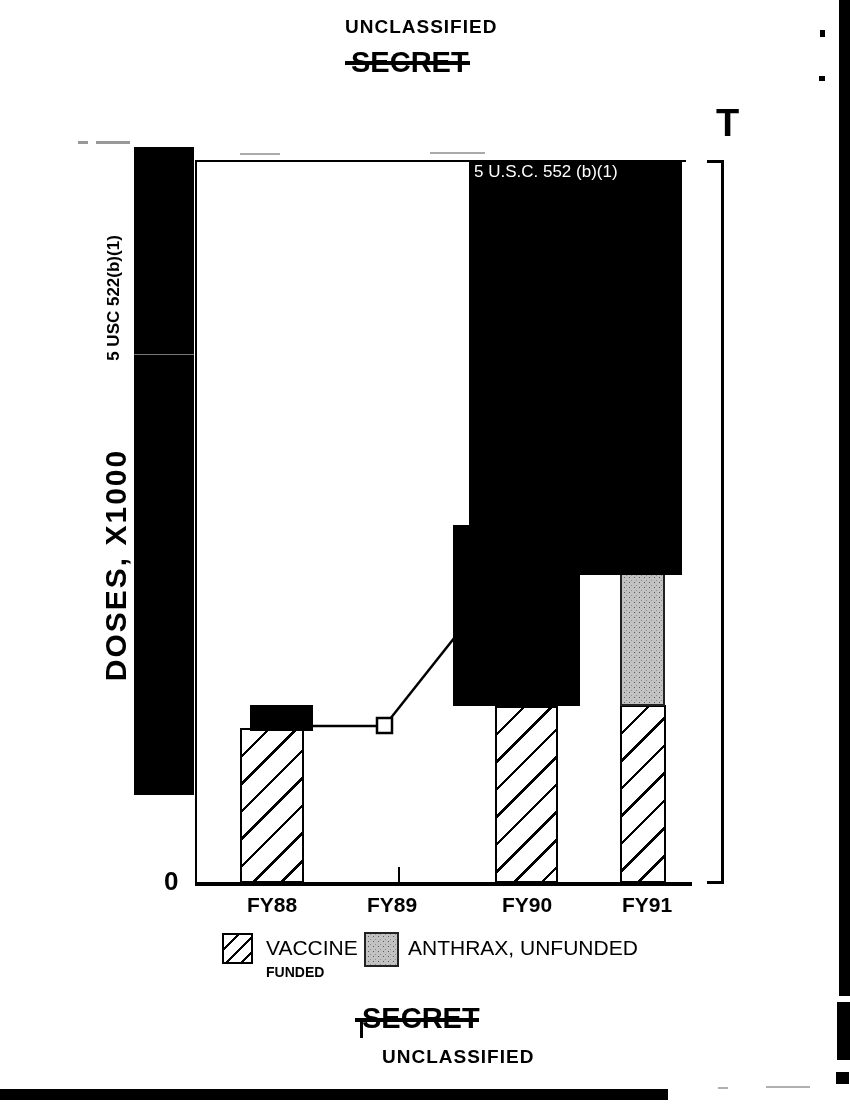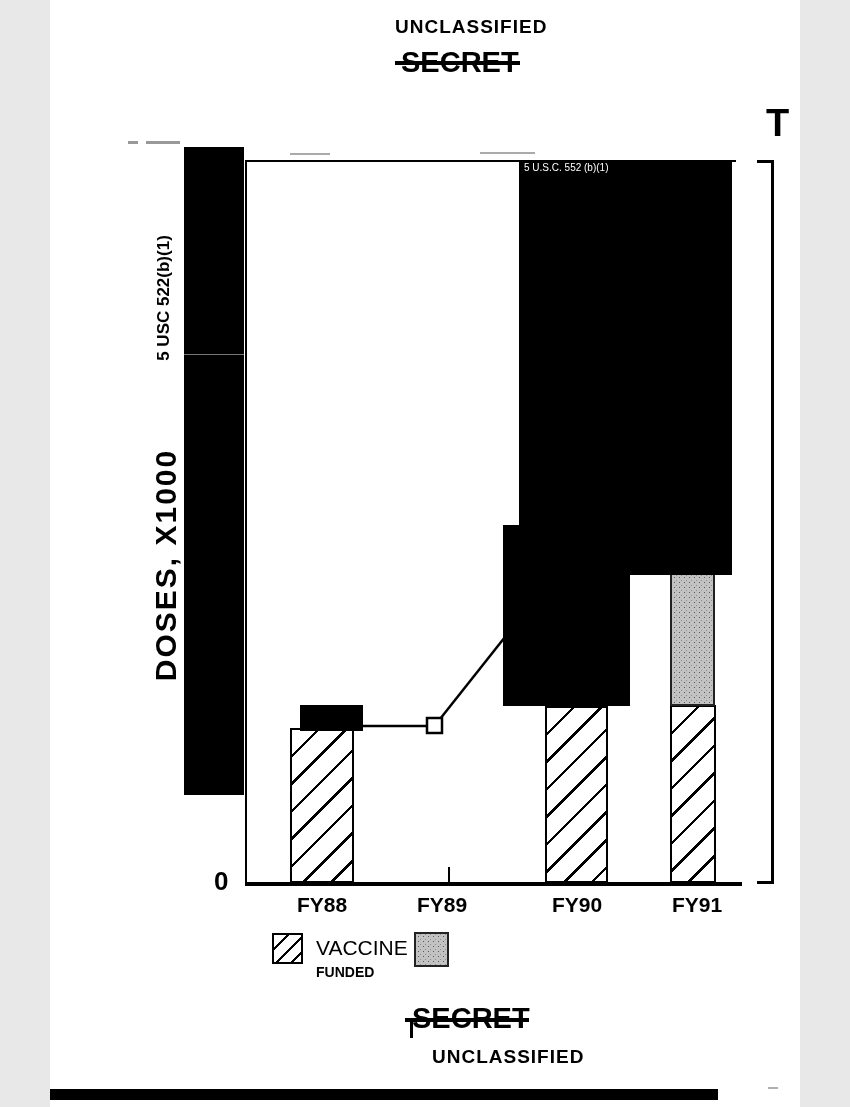--- a/index.html
+++ b/index.html
@@ -1,17 +1,17 @@
 <!DOCTYPE html>
 <html><head>
 <meta charset="utf-8">
 <style>
   html,body{margin:0;padding:0;background:#e8e8e8;}
   .page{
-    position:relative;width:750px;height:1107px;margin:0 auto;
+    position:relative;width:850px;height:1107px;margin:0 auto;
     background:#ffffff;overflow:hidden;
     font-family:"Liberation Sans","DejaVu Sans",sans-serif;color:#000;
   }
   .abs{position:absolute;}
   .blk{background:#000;}
   .grayline{background:#999;}
   .hatch{
     background-color:#fff;
     background-image:repeating-linear-gradient(135deg,rgba(0,0,0,0) 0 17px,#000 17px 19.5px);
     border:2.5px solid #000;box-sizing:border-box;
@@ -69,21 +69,21 @@
   <div class="abs hatch" style="left:240px;top:728px;width:64px;height:155px;"></div>
   <div class="abs blk" style="left:250px;top:705px;width:63px;height:26px;"></div>
 
   <div class="abs hatch" style="left:495px;top:706px;width:63px;height:177px;"></div>
   <div class="abs blk" style="left:453px;top:525px;width:127px;height:181px;"></div>
 
   <div class="abs hatch" style="left:620px;top:705px;width:46px;height:178px;"></div>
   <div class="abs stipple" style="left:620px;top:573px;width:45px;height:133px;"></div>
 
   <div class="abs blk" style="left:469px;top:160px;width:213px;height:415px;">
-    <div style="color:#fff;font-size:10px;padding:2px 0 0 5px;">5 U.S.C. 552 (b)(1)</div>
+    <div style="color:#fff;font-size:17px;padding:2px 0 0 5px;">5 U.S.C. 552 (b)(1)</div>
   </div>
 
   <svg class="overlay" width="850" height="1107">
     <line x1="313" y1="726" x2="379" y2="726" stroke="#000" stroke-width="2.5"></line>
     <line x1="390" y1="719" x2="455" y2="637" stroke="#000" stroke-width="2.5"></line>
     <rect x="377" y="718" width="15" height="15" fill="#fff" stroke="#000" stroke-width="2.5"></rect>
   </svg>
 
   <div class="abs center" style="left:232px;top:893px;width:80px;font-size:21px;font-weight:600;">FY88</div>
   <div class="abs center" style="left:352px;top:893px;width:80px;font-size:21px;font-weight:600;">FY89</div>
@@ -91,20 +91,21 @@
   <div class="abs center" style="left:607px;top:893px;width:80px;font-size:21px;font-weight:700;">FY91</div>
 
   <div class="abs blk" style="left:721px;top:160px;width:3px;height:724px;"></div>
   <div class="abs blk" style="left:707px;top:160px;width:17px;height:3px;"></div>
   <div class="abs blk" style="left:707px;top:881px;width:17px;height:3px;"></div>
 
   <div class="abs hatch-small" style="left:222px;top:933px;width:31px;height:31px;"></div>
   <div class="abs" style="left:266px;top:936px;font-size:21px;">VACCINE</div>
   <div class="abs b" style="left:266px;top:964px;font-size:14px;">FUNDED</div>
   <div class="abs stipple" style="left:364px;top:932px;width:35px;height:35px;"></div>
+  <div class="abs" style="left:408px;top:936px;font-size:21px;">ANTHRAX, UNFUNDED</div>
 
   <div class="abs" style="left:362px;top:1002px;">
     <span class="b" style="font-size:29px;">SECRET</span>
     <div class="strike" style="left:-7px;top:16px;width:124px;"></div>
     <div class="abs blk" style="left:-2px;top:18px;width:3px;height:18px;"></div>
   </div>
   <div class="abs b" style="left:382px;top:1046px;font-size:19px;letter-spacing:1px;">UNCLASSIFIED</div>
 
   <div class="abs blk" style="left:839px;top:0px;width:11px;height:996px;"></div>
   <div class="abs blk" style="left:837px;top:1002px;width:13px;height:58px;"></div>

